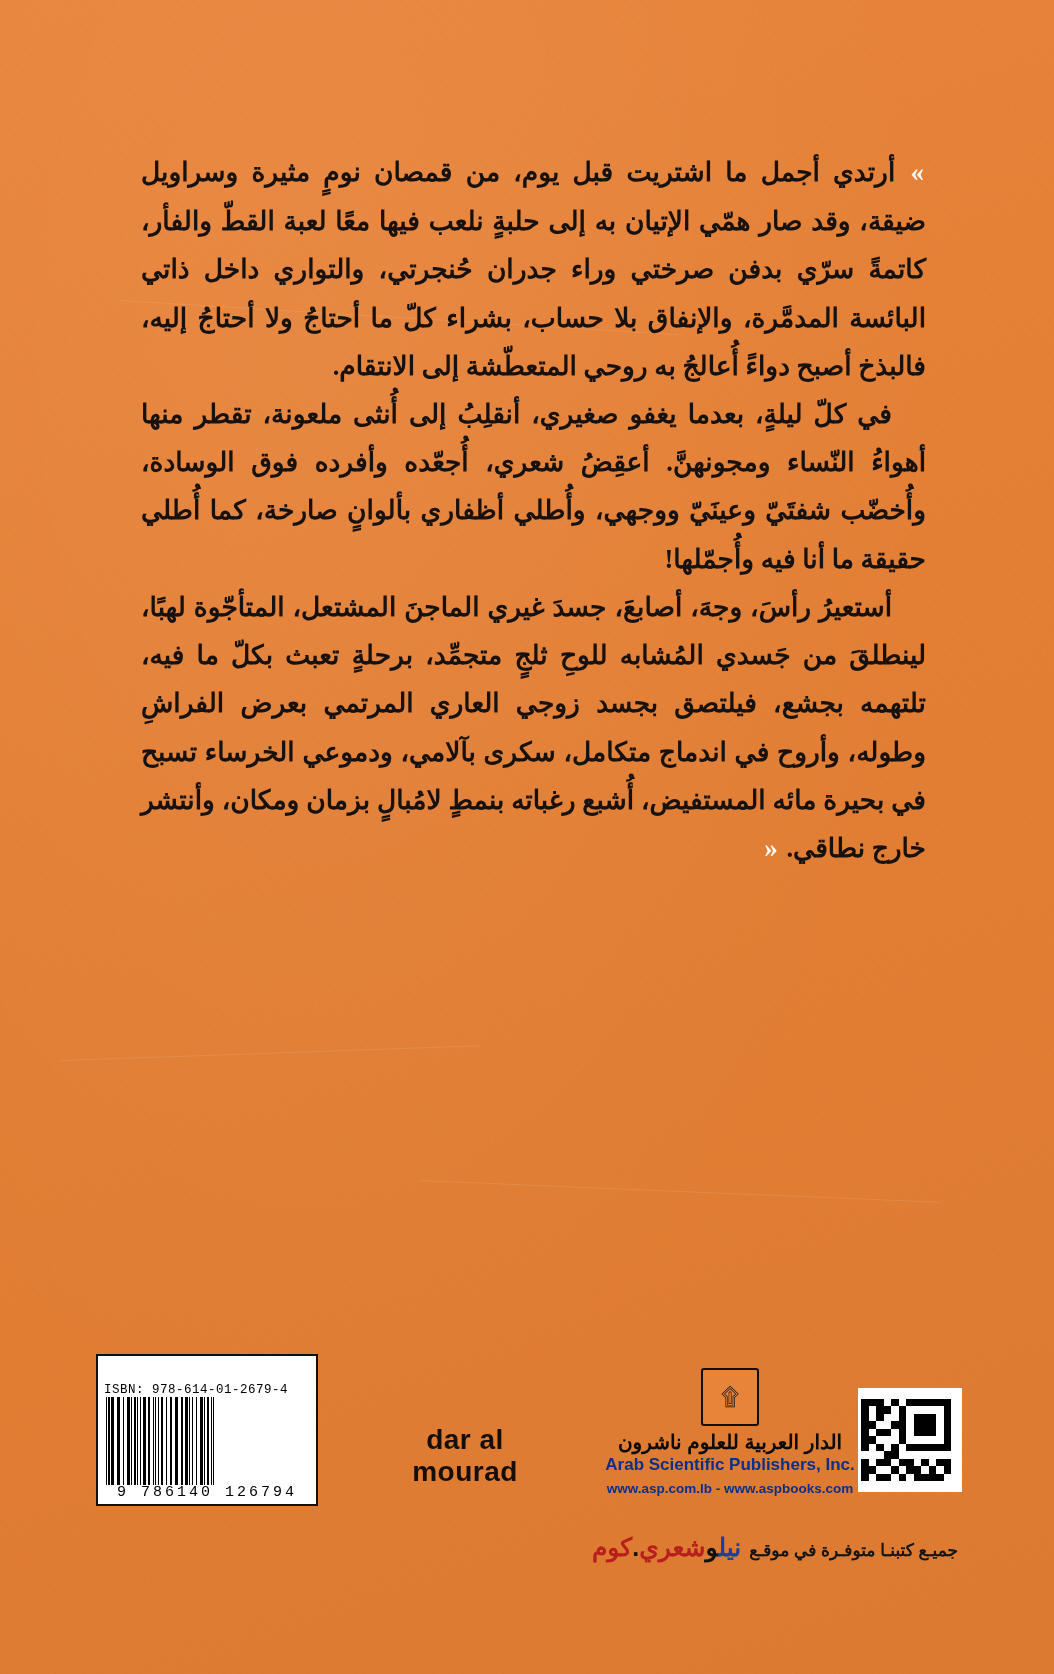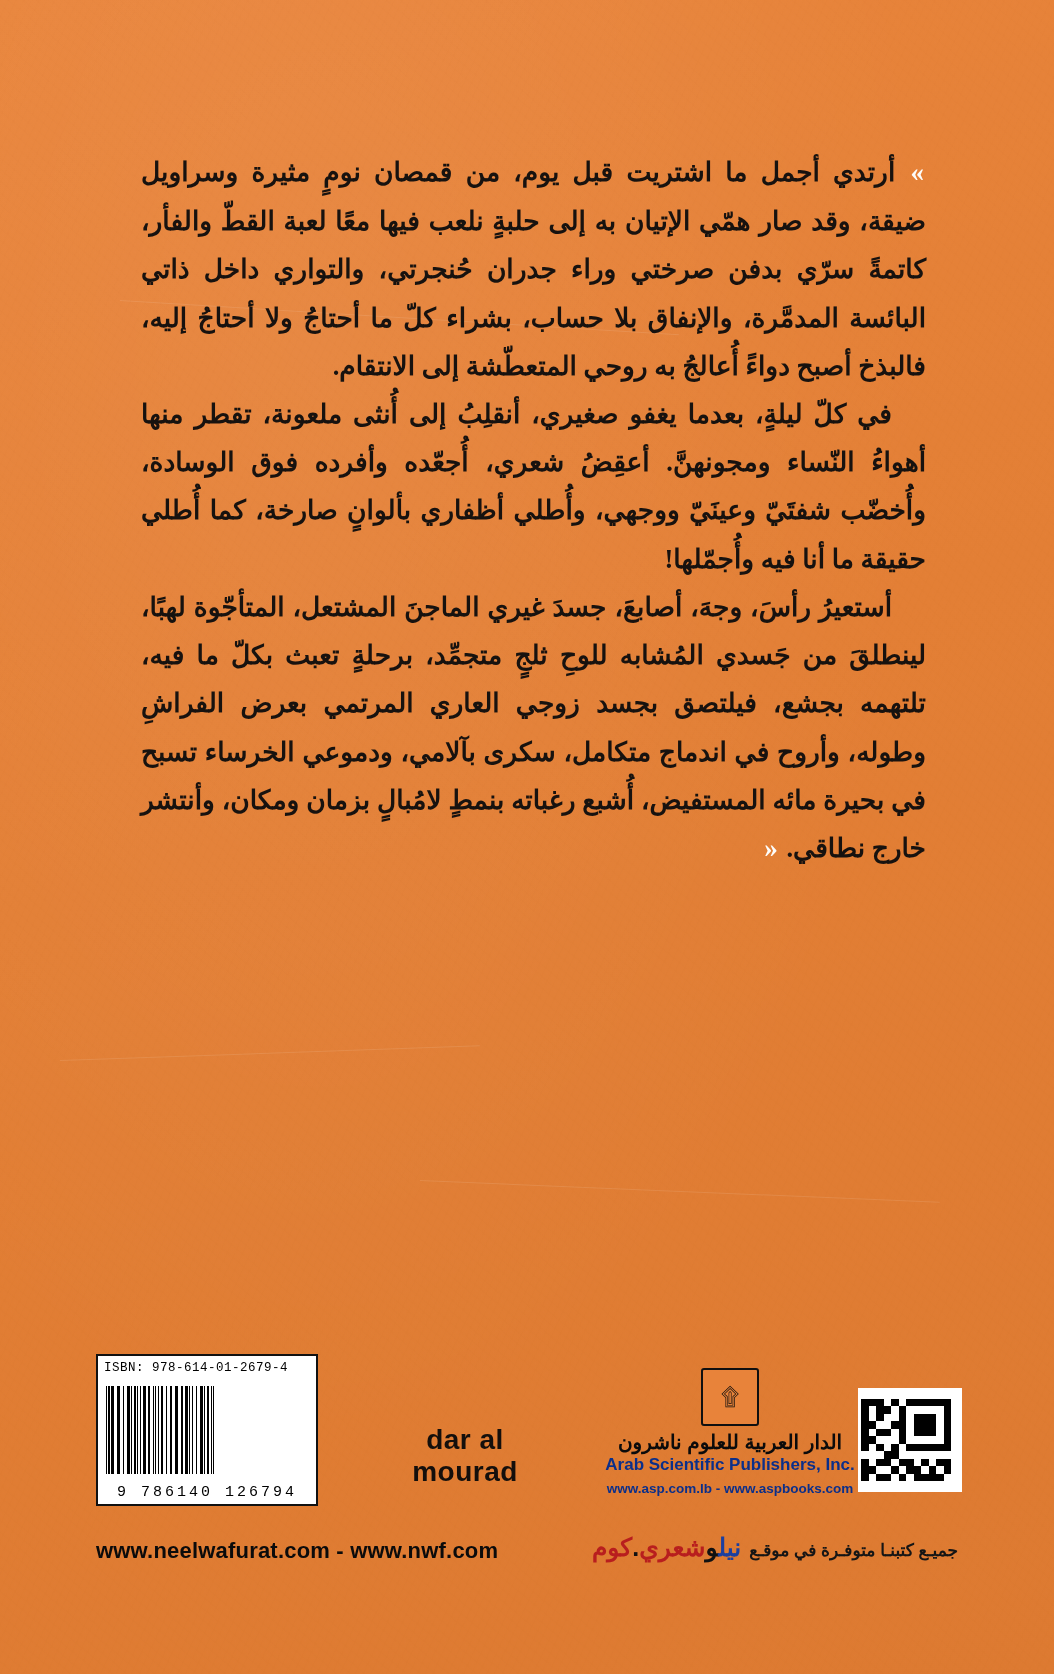--- a/index.html
+++ b/index.html
@@ -80,21 +80,21 @@
     left: 96px;
     bottom: 168px;
     width: 222px;
     height: 152px;
     background: #ffffff;
     border: 2px solid #111;
     box-sizing: border-box;
     padding: 5px 6px 3px 6px;
     display: flex;
     flex-direction: column;
-    justify-content: space-between;
+    justify-content: flex-end;
   }
   .isbn-text {
     font-family: "Liberation Mono", "DejaVu Sans Mono", monospace;
     font-size: 12.5px;
     letter-spacing: .5px;
     color: #000;
     text-align: left;
     direction: ltr;
     white-space: nowrap;
   }
@@ -524,21 +524,20 @@
           <span></span>
           <span></span>
           <span></span>
           <span></span>
           <span></span>
           <span></span>
         </div>
     </div>
 
     <div class="bottom-line">
-      <div class="nwf-left">www.neelwafurat.com  -  www.nwf.com</div>
       <div class="nwf-right">
         <span class="ar-note">جميـع كتبنـا متوفـرة في موقـع</span>
         <span class="brand"><span class="n">نيل</span><span class="w">و</span><span class="f">شعري</span><span class="dot">.</span><span class="com">كوم</span></span>
       </div>
     </div>
 
   </div>
 </div>
 
 </body></html>

